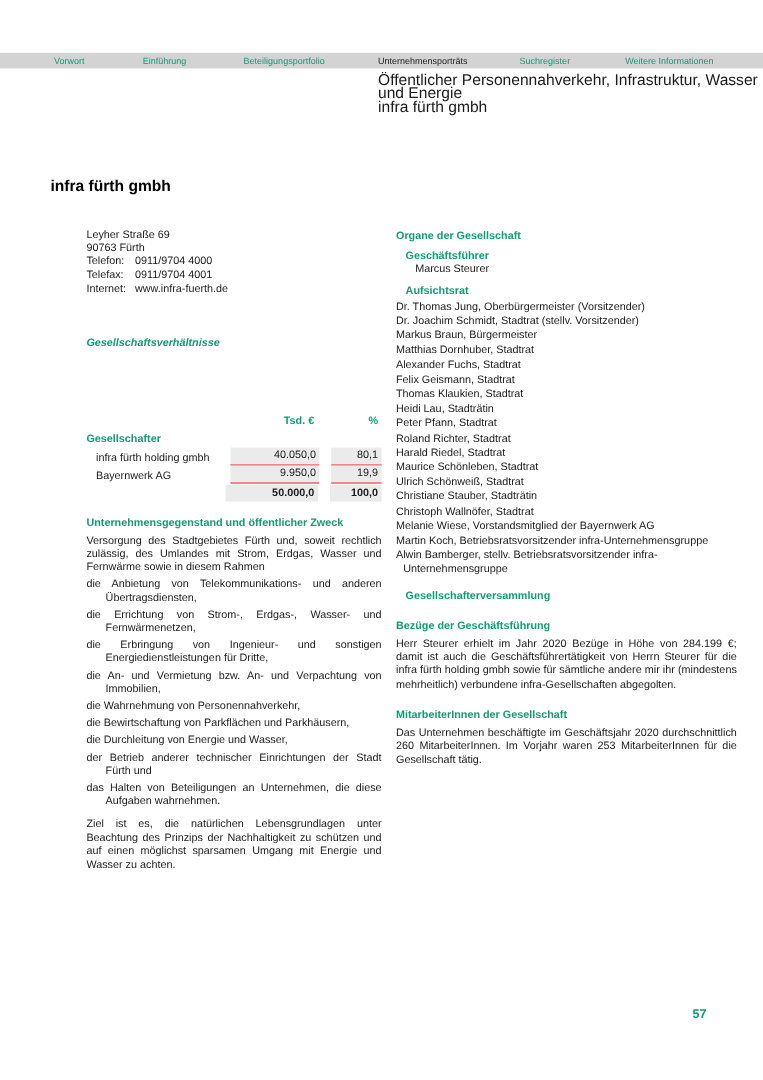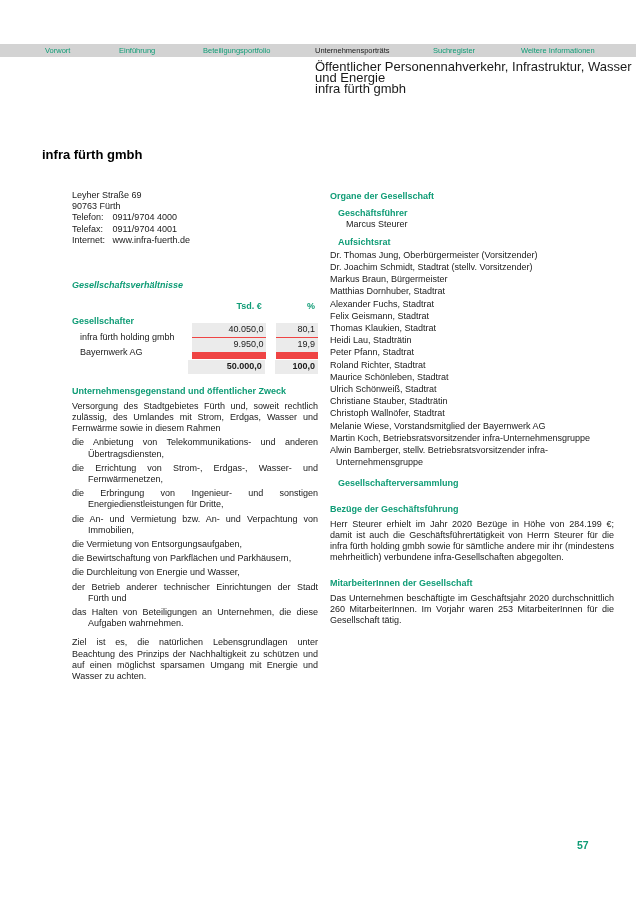--- a/index.html
+++ b/index.html
@@ -30,26 +30,26 @@
   .sub{margin-left:8px;margin-top:6px;}
 
   
   .otable{margin-top:9px;}
   .trow{display:flex;align-items:flex-end;}
   .tname{width:118px;}
   .tname.indent{padding-left:8px;}
   .tamount{width:72px;text-align:right;}
   .tgap{width:10px;}
   .tpct{width:38px;text-align:right;}
-  .thead .tamount,.thead .tpct{color:#0f9c76;font-weight:bold;padding:1px 3px;}
+  .thead .tamount,.thead .tpct{color:#0f9c76;font-weight:bold;padding:1px 3px;margin-top:44px;}
   .thead{margin-bottom:3px;}
   .grow{margin-bottom:1px;}
   .drow{height:15px;}
   .cell{background:#ebebeb;padding:1px 3px;}
-  .underl{border-bottom:7px solid #ef4444;}
+  .underl{border-bottom:1px solid #ef4444;}
   .bold{font-weight:bold;}
 
   .para{margin-top:4px;text-align:justify;}
   .purpose-item{margin-top:3px;padding-left:16px;text-indent:-16px;text-align:justify;}
   .closing{margin-top:8px;text-align:justify;}
 
   .md-name{margin-left:16px;}
   .member{padding-left:6px;text-indent:-6px;line-height:12.2px;}
   .members{margin-top:1px;}
   .h-block{margin-top:14px;}
@@ -128,21 +128,21 @@
         <div class="tpct cell bold">100,0</div>
       </div>
     </div>
 
     <div class="ghead h-purpose">Unternehmensgegenstand und öffentlicher Zweck</div>
     <div class="para">Versorgung des Stadtgebietes Fürth und, soweit rechtlich zulässig, des Umlandes mit Strom, Erdgas, Wasser und Fernwärme sowie in diesem Rahmen</div>
     <div class="purpose-item">die Anbietung von Telekommunikations- und anderen Übertragsdiensten,</div>
     <div class="purpose-item">die Errichtung von Strom-, Erdgas-, Wasser- und Fernwärmenetzen,</div>
     <div class="purpose-item">die Erbringung von Ingenieur- und sonstigen Energiedienstleistungen für Dritte,</div>
     <div class="purpose-item">die An- und Vermietung bzw. An- und Verpachtung von Immobilien,</div>
-    <div class="purpose-item">die Vermietung von Entsorgungsaufgaben,</div>
+    <div class="purpose-item">die Wahrnehmung von Personennahverkehr,</div>
     <div class="purpose-item">die Bewirtschaftung von Parkflächen und Parkhäusern,</div>
     <div class="purpose-item">die Durchleitung von Energie und Wasser,</div>
     <div class="purpose-item">der Betrieb anderer technischer Einrichtungen der Stadt Fürth und</div>
     <div class="purpose-item">das Halten von Beteiligungen an Unternehmen, die diese Aufgaben wahrnehmen.</div>
     <div class="closing">Ziel ist es, die natürlichen Lebensgrundlagen unter Beachtung des Prinzips der Nachhaltigkeit zu schützen und auf einen möglichst sparsamen Umgang mit Energie und Wasser zu achten.</div>
   </div>
 
   <div class="col col-right">
 
     <div class="ghead">Organe der Gesellschaft</div>
@@ -155,20 +155,21 @@
       <div class="member">Dr. Thomas Jung, Oberbürgermeister (Vorsitzender)</div>
       <div class="member">Dr. Joachim Schmidt, Stadtrat (stellv. Vorsitzender)</div>
       <div class="member">Markus Braun, Bürgermeister</div>
       <div class="member">Matthias Dornhuber, Stadtrat</div>
       <div class="member">Alexander Fuchs, Stadtrat</div>
       <div class="member">Felix Geismann, Stadtrat</div>
       <div class="member">Thomas Klaukien, Stadtrat</div>
       <div class="member">Heidi Lau, Stadträtin</div>
       <div class="member">Peter Pfann, Stadtrat</div>
       <div class="member">Roland Richter, Stadtrat</div>
+      <div class="member">Harald Riedel, Stadtrat</div>
       <div class="member">Maurice Schönleben, Stadtrat</div>
       <div class="member">Ulrich Schönweiß, Stadtrat</div>
       <div class="member">Christiane Stauber, Stadträtin</div>
       <div class="member">Christoph Wallnöfer, Stadtrat</div>
       <div class="member">Melanie Wiese, Vorstandsmitglied der Bayernwerk AG</div>
       <div class="member">Martin Koch, Betriebsratsvorsitzender infra-Unternehmensgruppe</div>
       <div class="member">Alwin Bamberger, stellv. Betriebsratsvorsitzender infra-Unternehmensgruppe</div>
     </div>
 
     <div class="ghead sub sub-last">Gesellschafterversammlung</div>

